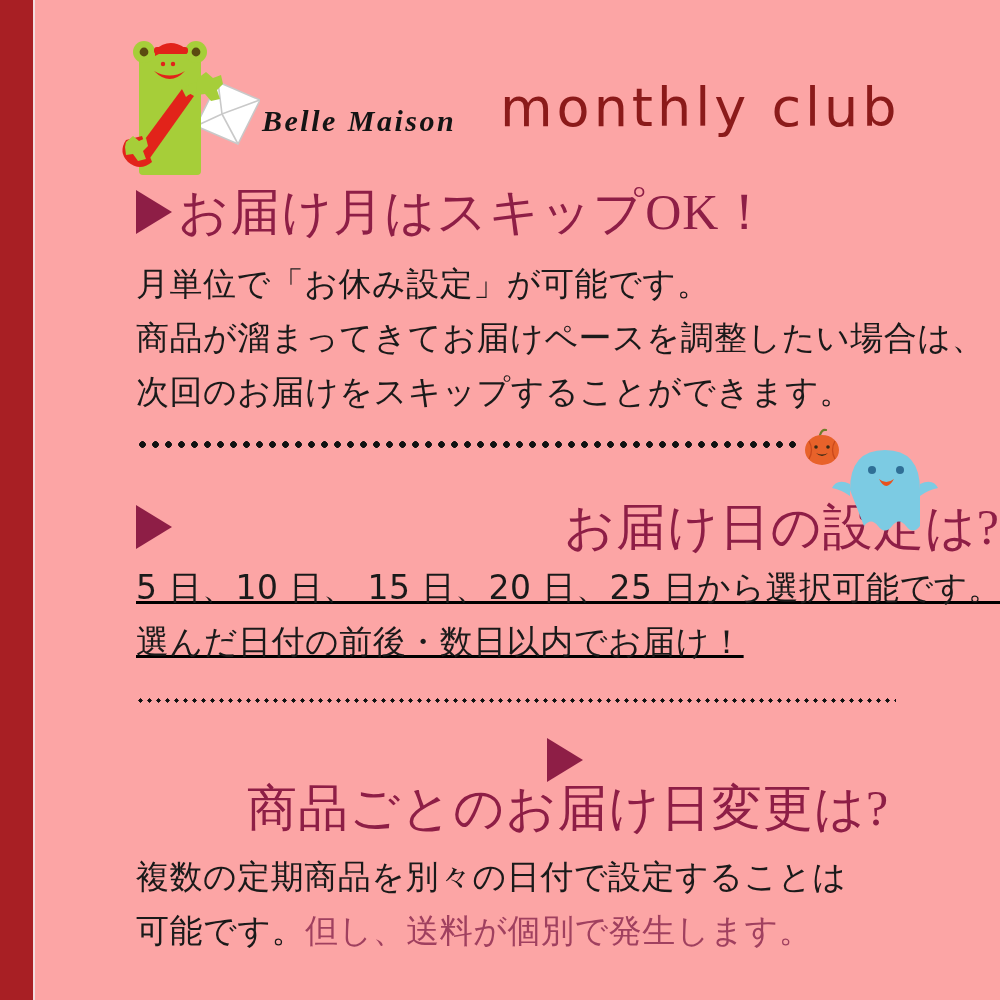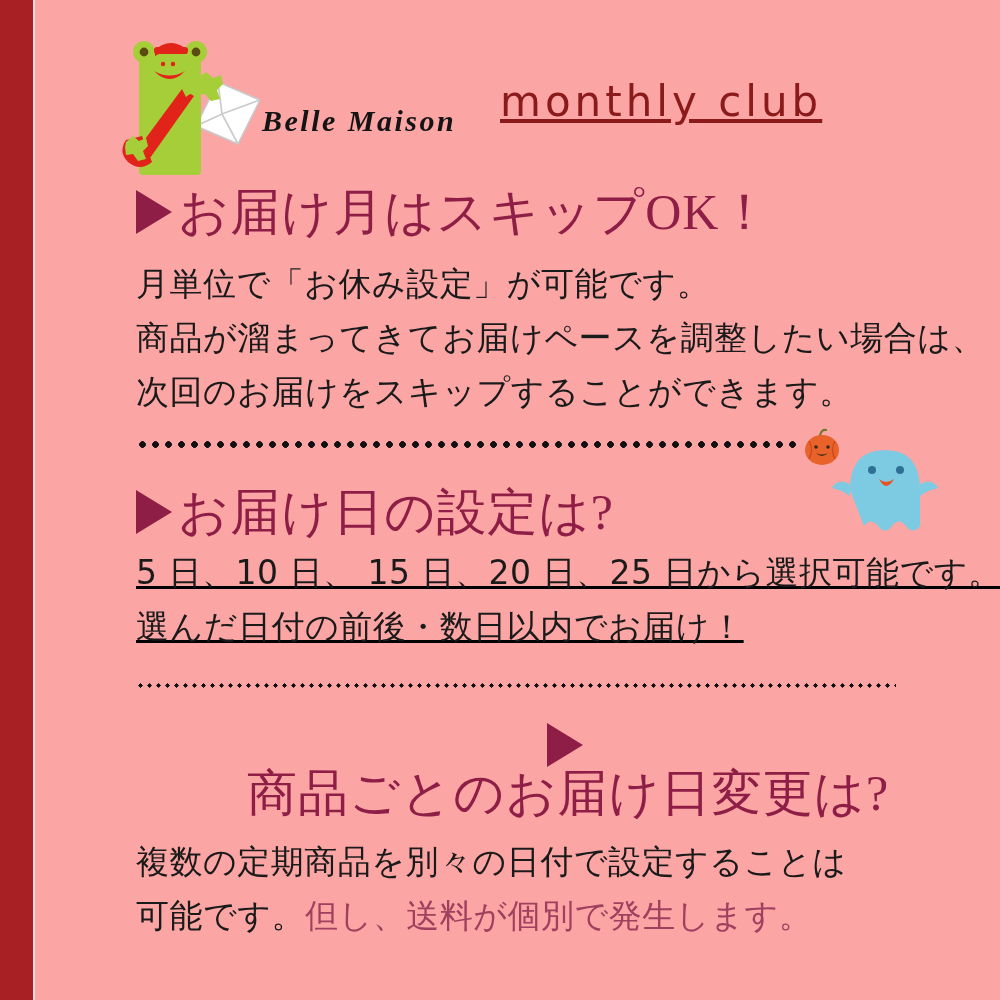--- a/index.html
+++ b/index.html
@@ -68,26 +68,25 @@
     color: #141414;
     white-space: nowrap;
   }
 
   .club-title {
     position: absolute;
     left: 390px;
     top: 53px;
     font-family: "DejaVu Sans", "Liberation Sans", sans-serif;
     font-weight: normal;
-    font-size: 42px;
+    font-size: 54px;
     letter-spacing: 4px;
     color: #8b1a1a;
     white-space: nowrap;
     line-height: 1;
-    text-decoration: underline;
   }
 
   
   .content {
     position: absolute;
     left: 136px;
     top: 186px;
     width: 864px;
   }
 
@@ -142,21 +141,21 @@
   .divider.fine .dots {
     height: 5px;
     background-image: radial-gradient(circle, #111 38%, rgba(0,0,0,0) 43%);
     background-size: 9px 5px;
   }
 
   
   .sec1-head  { margin-top: 0px; }
   .sec1-body  { margin-top: 18px; }
   .div1       { margin-top: 22px; width: 666px; }
-  .sec2-head  { margin-top: 35px; }
+  .sec2-head  { margin-top: 50px; justify-content: space-between; }
   .sec2-body  { margin-top: 8px; text-decoration: underline; }
   .div2       { margin-top: 28px; width: 760px; }
   .sec3-head  { margin-top: 30px; flex-direction: column; }
   .sec3-body  { margin-top: 16px; }
 
   
   .halloween {
     position: absolute;
     left: 800px;
     top: 428px;

